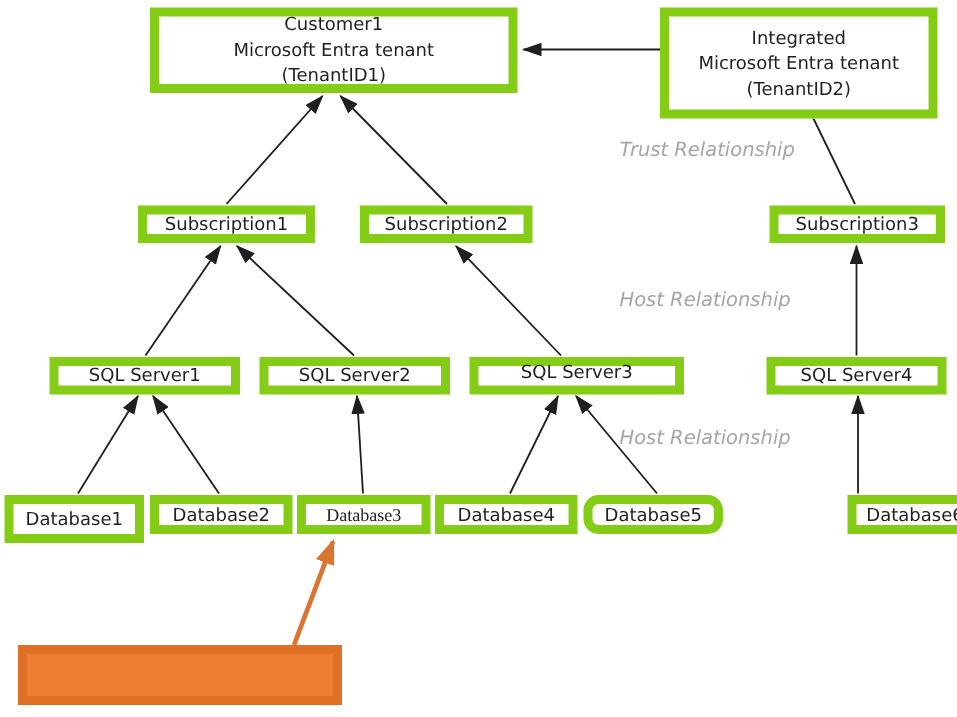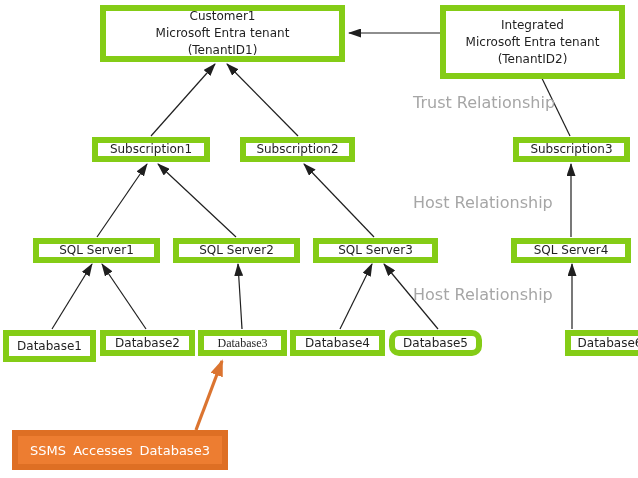--- a/index.html
+++ b/index.html
@@ -39,23 +39,24 @@
   .node.accent {
     background: #ED7D31;
     border-color: #de6f24;
     color: #ffffff;
     font-size: 13px;
     line-height: 19px;
     word-spacing: 3px;
   }
   .rel-label {
     position: absolute;
-    font-size: 16px;
+    font-size: 13px;
     color: #a6a6a6;
     white-space: nowrap;
+    font-style: italic;
   }
 </style>
 </head>
 <body>
 
 <div id="diagram">
   <svg id="edge-layer" viewBox="0 0 638 478" xmlns="http://www.w3.org/2000/svg">
     <defs>
       <marker id="ah-default" markerUnits="userSpaceOnUse" viewBox="0 0 13 9" refX="12" refY="4.5" markerWidth="13" markerHeight="9" orient="auto">
         <path d="M0,0 L13,4.5 L0,9 Z" fill="#1f1f1f"></path>
@@ -101,21 +102,21 @@
       </div>
       <div class="node" style="left: 513px; top: 137px; width: 117px; height: 25px;">
         <span>Subscription3</span>
       </div>
       <div class="node" style="left: 33px; top: 238px; width: 127px; height: 25px;">
         <span>SQL Server1</span>
       </div>
       <div class="node" style="left: 173px; top: 238px; width: 127px; height: 25px;">
         <span>SQL Server2</span>
       </div>
-      <div class="node" style="left: 313px; top: 238px; width: 125px; height: 25px;">
+      <div class="node" style="left: 313px; top: 238px; width: 143px; height: 25px; justify-content: flex-end;">
         <span>SQL Server3</span>
       </div>
       <div class="node" style="left: 511px; top: 238px; width: 120px; height: 25px;">
         <span>SQL Server4</span>
       </div>
       <div class="node" style="left: 3px; top: 330px; width: 93px; height: 32px;">
         <span>Database1</span>
       </div>
       <div class="node" style="left: 100px; top: 330px; width: 95px; height: 26px;">
         <span>Database2</span>
@@ -126,21 +127,20 @@
       <div class="node" style="left: 290px; top: 330px; width: 95px; height: 26px;">
         <span>Database4</span>
       </div>
       <div class="node" style="left: 389px; top: 330px; width: 93px; height: 26px; border-radius: 10px;">
         <span>Database5</span>
       </div>
       <div class="node" style="left: 527px; top: 330px; width: 90px; height: 26px; margin-left: 38px;">
         <span>Database6</span>
       </div>
       <div class="node accent" style="left: 12px; top: 430px; width: 216px; height: 40px;">
-        <span>SSMS Accesses Database3</span>
       </div>
     </div>
   <div id="label-layer">
       <span class="rel-label" style="left: 413px; top: 93px; color: rgb(166, 166, 166);">Trust Relationship</span>
       <span class="rel-label" style="left: 413px; top: 193px; color: rgb(166, 166, 166);">Host Relationship</span>
       <span class="rel-label" style="left: 413px; top: 285px; color: rgb(166, 166, 166);">Host Relationship</span>
     </div>
 </div>
 
 </body></html>

